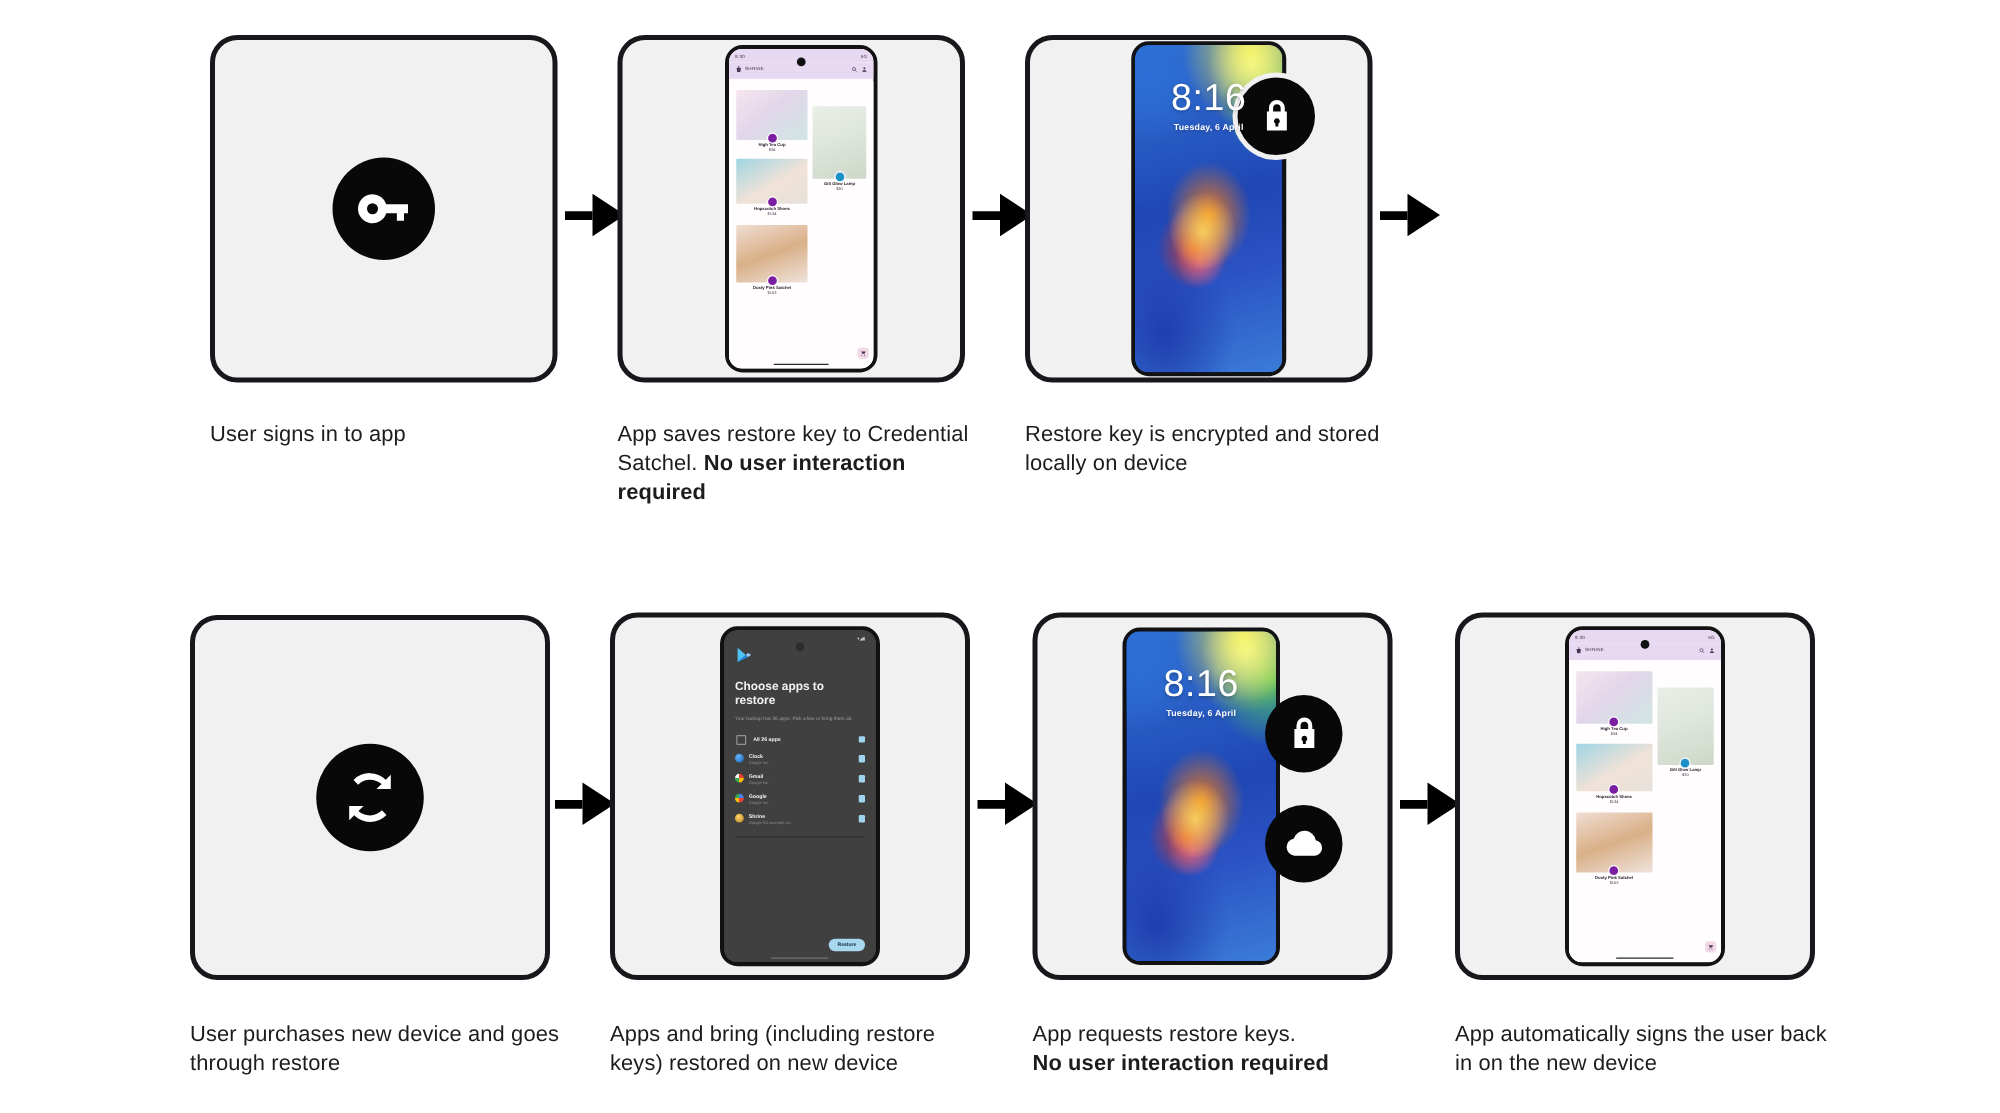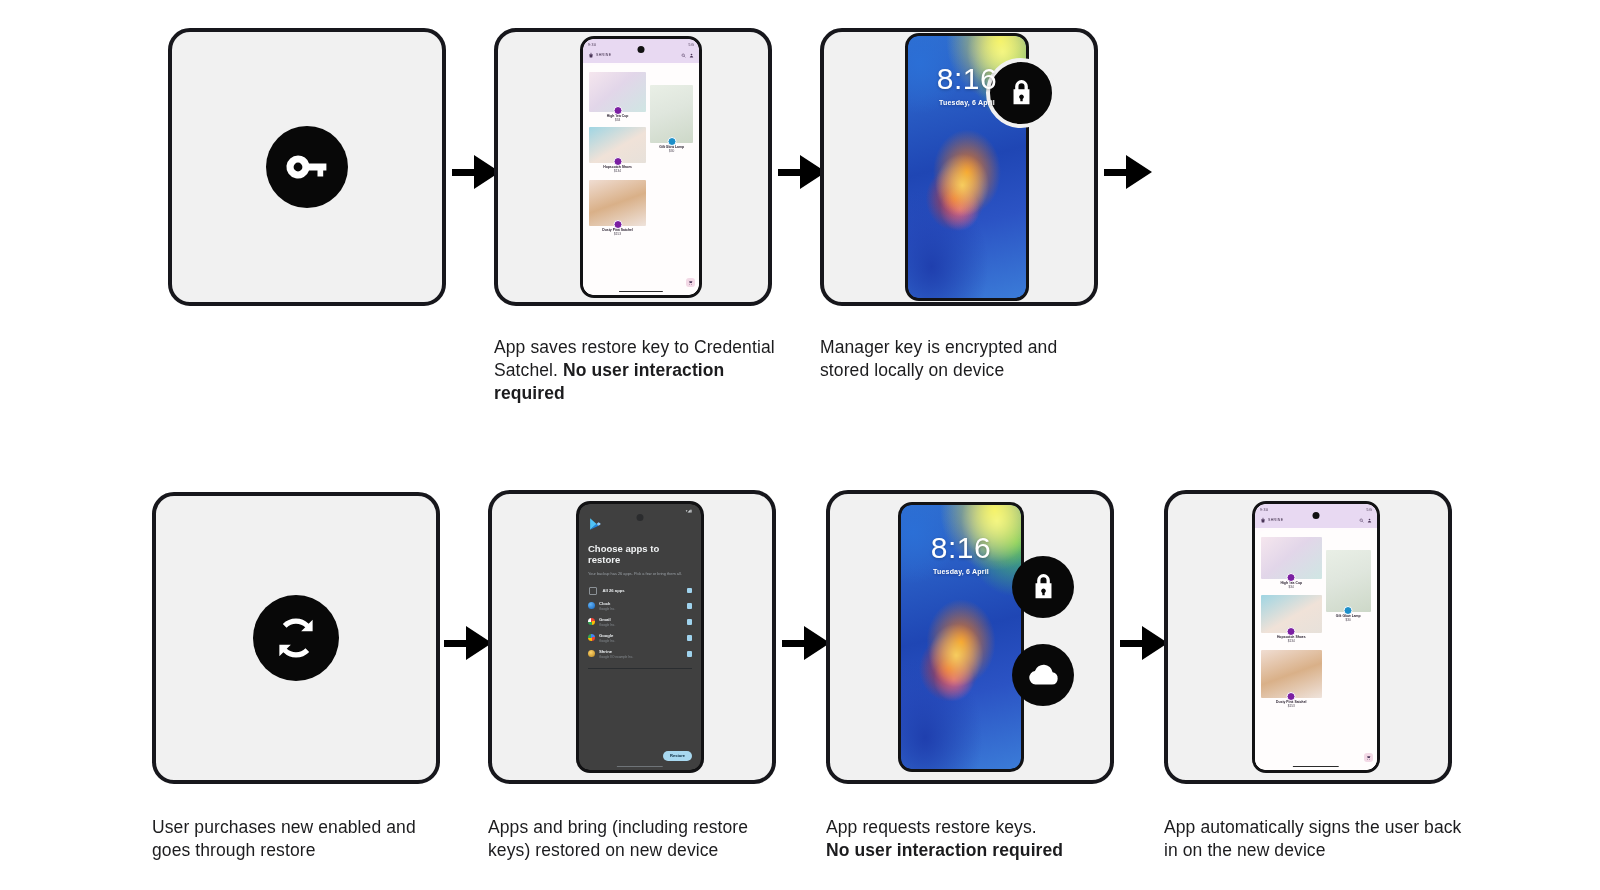--- a/index.html
+++ b/index.html
@@ -168,20 +168,23 @@
 <div class="canvas">
 
   <div class="step" style="left:168px;top:28px;">
     <div class="card" style="width:278px;height:278px;">
       <div class="badge" style="width:82px;height:82px;">
         <svg width="48" height="48" viewBox="0 0 24 24" fill="#fff" aria-hidden="true">
           <path d="M7.5 6.2a5.8 5.8 0 1 0 5.52 7.6h4.23v3.0h2.85v-3.0h1.6V10.2H13.02A5.8 5.8 0 0 0 7.5 6.2zm0 3.6a2.2 2.2 0 1 1 0 4.4 2.2 2.2 0 0 1 0-4.4z"></path>
         </svg>
       </div>
     </div>
+    <div class="caption" style="width:300px;margin-top:30px;">
+      <span>User signs in to app</span>
+    </div>
   </div>
 
   <div class="arrow" style="left:452px;top:155px;">
     <div class="stem"></div>
     <div class="head"></div>
   </div>
 
   <div class="step" style="left:494px;top:28px;">
     <div class="card" style="width:278px;height:278px;">
       <div class="phone" style="width:122px;height:262px;">
@@ -276,41 +279,41 @@
           </div>
         </div>
       </div>
       <div class="badge" style="position:absolute;width:62px;height:62px;right:38px;top:26px;border:4px solid #f1f1f1;box-sizing:content-box;">
         <svg width="33" height="33" viewBox="0 0 24 24" fill="#fff" aria-hidden="true">
           <path d="M12 2.2A4.6 4.6 0 0 0 7.4 6.8v2.1H6.2v11h11.6v-11h-1.2V6.8A4.6 4.6 0 0 0 12 2.2zm0 2.4a2.2 2.2 0 0 1 2.2 2.2v2.1H9.8V6.8A2.2 2.2 0 0 1 12 4.6zm0 8.2a1.7 1.7 0 0 1 .85 3.17V17.6h-1.7v-1.63A1.7 1.7 0 0 1 12 12.8z"></path>
         </svg>
       </div>
     </div>
     <div class="caption" style="width:290px;margin-top:30px;">
-      <span>Manager key is encrypted and stored locally on device</span>
+      <span>Restore key is encrypted and stored locally on device</span>
     </div>
   </div>
 
   <div class="arrow" style="left:1104px;top:155px;">
     <div class="stem"></div>
     <div class="head"></div>
   </div>
 
 
   <div class="step" style="left:152px;top:492px;">
     <div class="card" style="width:288px;height:292px;">
       <div class="badge" style="width:86px;height:86px;">
         <svg width="52" height="52" viewBox="0 0 24 24" fill="#fff" aria-hidden="true">
           <path d="M12 5.4c1.64 0 3.13.6 4.28 1.6l-1.9 1.9h5.3V3.6l-1.85 1.85A8.38 8.38 0 0 0 12 3.0a8.5 8.5 0 0 0-6.1 2.55l1.72 1.72A6.1 6.1 0 0 1 12 5.4z"></path>
           <path d="M12 18.6a6.46 6.46 0 0 1-4.28-1.6l1.9-1.9H4.32v5.3l1.85-1.85A8.38 8.38 0 0 0 12 21a8.5 8.5 0 0 0 6.1-2.55l-1.72-1.72A6.1 6.1 0 0 1 12 18.6z"></path>
         </svg>
       </div>
     </div>
     <div class="caption" style="width:300px;margin-top:32px;">
-      <span>User purchases new enabled and goes through restore</span>
+      <span>User purchases new device and goes through restore</span>
     </div>
   </div>
 
   <div class="arrow" style="left:444px;top:626px;">
     <div class="stem"></div>
     <div class="head"></div>
   </div>
 
   <div class="step" style="left:488px;top:490px;">
     <div class="card" style="width:288px;height:294px;">

